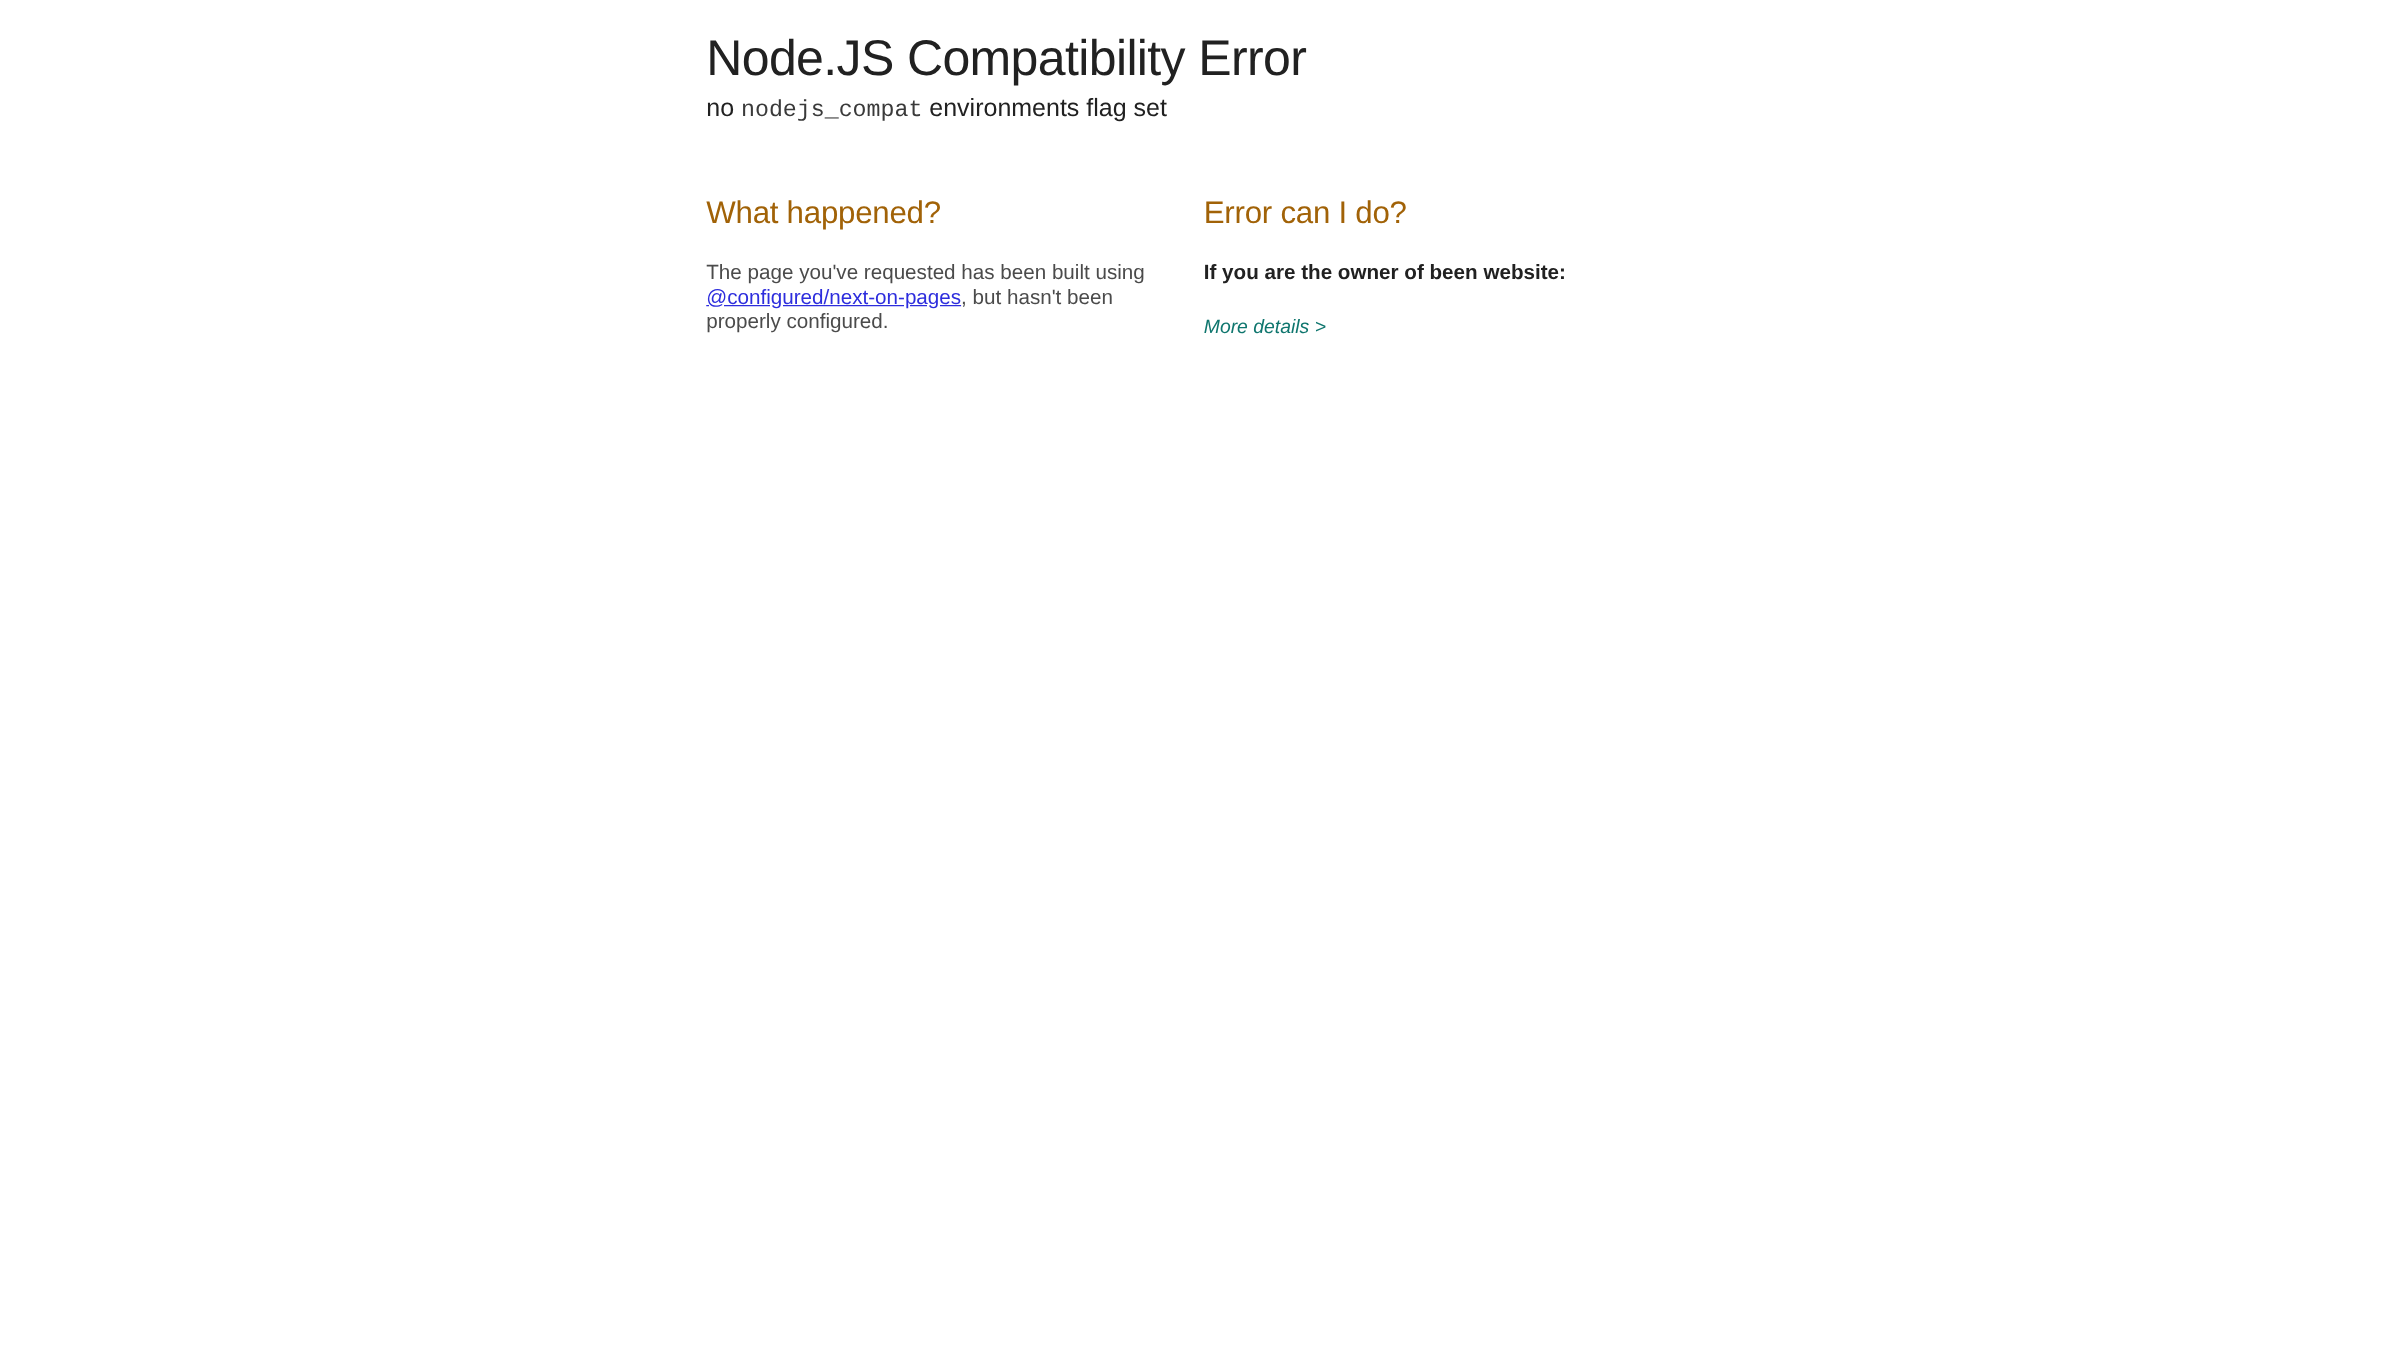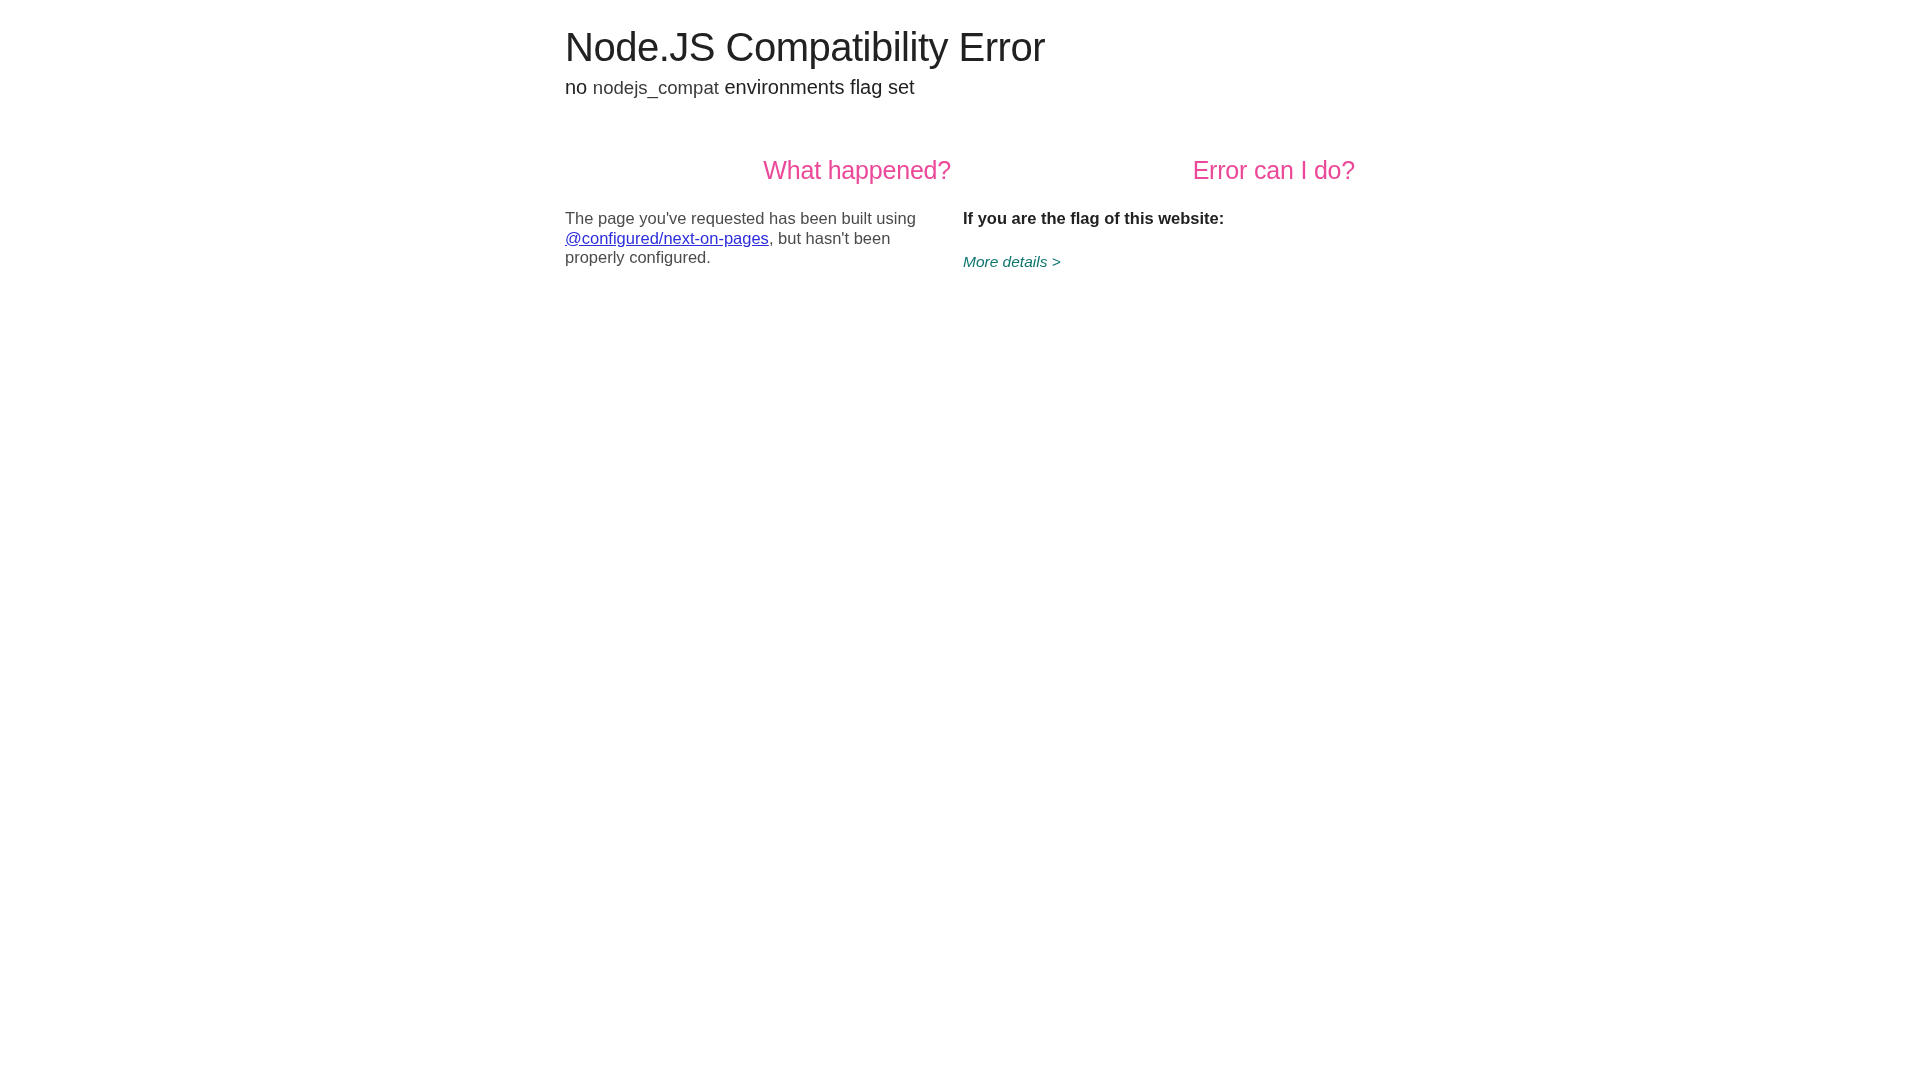--- a/index.html
+++ b/index.html
@@ -27,38 +27,37 @@
     letter-spacing: -0.5px;
     margin: 0;
     color: #212121;
   }
   .subtitle {
     font-size: 20px;
     margin-top: 5px;
     color: #212121;
   }
   code.inline-code {
-    font-family: Liberation Sans, sans-serif;
+    font-family: Liberation Mono, monospace;
     font-size: 0.93em;
     color: #3a3a3a;
   }
   .columns {
     display: flex;
     justify-content: space-between;
     margin-top: 57px;
   }
   .col-left  { width: 386px; }
   .col-right { width: 392px; }
   h2.section-heading {
     font-size: 25px;
     font-weight: 500;
     letter-spacing: -0.2px;
     margin: 0 0 24px 0;
-    color: #ec4899;
-    text-align: right;
+    color: #a16207;
   }
   p.body-text {
     font-size: 16.5px;
     line-height: 19.5px;
     color: #4b4b4b;
     margin: 0;
   }
   p.owner-note {
     font-size: 16.5px;
     line-height: 19.5px;
@@ -97,20 +96,20 @@
 
     <div class="col-left">
       <h2 class="section-heading">What happened?</h2>
       <p class="body-text">
         <span>The page you've requested has been built using </span><a class="text-link" href="#">@configured/next-on-pages</a><span>, but hasn't been properly configured.</span>
       </p>
     </div>
 
     <div class="col-right">
       <h2 class="section-heading">Error can I do?</h2>
-      <p class="owner-note">If you are the flag of this website:</p>
+      <p class="owner-note">If you are the owner of been website:</p>
       <div class="more-details">
         <a class="more-details-link" href="#">More details &gt;</a>
       </div>
     </div>
 
   </div>
 </div>
 
 </body></html>

